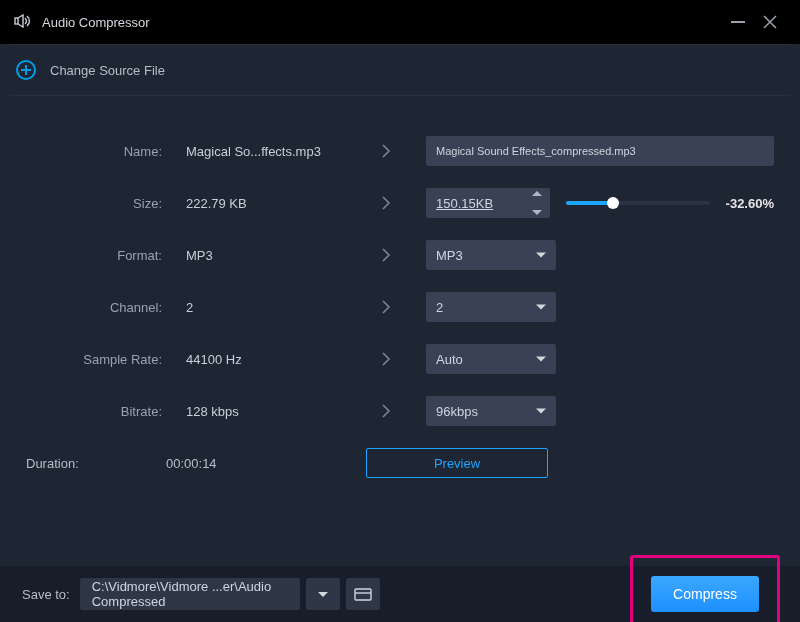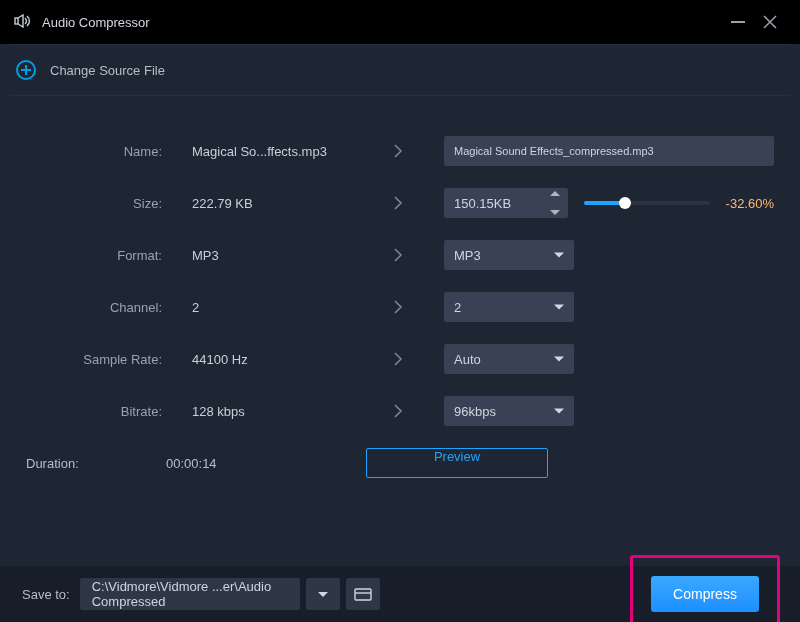--- a/index.html
+++ b/index.html
@@ -51,21 +51,21 @@
 .plus-circle svg { stroke: #00a0e9; }
 .sourcebar .txt { color: #b8bec9; font-size: 13px; cursor: pointer; }
 
 .main {
   padding: 40px 26px 0 26px;
 }
 .row {
   display: grid;
   grid-template-columns: 140px 160px 40px 1fr;
   align-items: center;
-  column-gap: 26px;
+  column-gap: 20px;
   margin-bottom: 22px;
 }
 .row .label { text-align: right; color: #9aa2b0; font-size: 13px; padding-right: 4px;}
 .row .orig { color: #c8cfda; font-size: 13px; white-space: nowrap; overflow: hidden; text-overflow: ellipsis; }
 .chevcell {
   display:flex; align-items:center; justify-content:center;
   color:#7d8593; cursor:default;
 }
 .chev-right svg { stroke:#7d8593; }
 
@@ -83,20 +83,21 @@
   display: flex; align-items: center; gap: 16px;
 }
 .spinbox {
   background: #3a4154;
   height: 30px; width: 124px;
   border-radius: 2px;
   display: flex; align-items: center;
   padding-left: 10px;
   position: relative;
   color:#cfd5df;
+  text-decoration:underline;
 }
 .spinbox .spinbtns {
   position:absolute; right:6px; top:3px; bottom:3px; width:12px;
   display:flex; flex-direction:column; justify-content:space-between;
 }
 .spinbox .spinbtn { width:0;height:0;border-left:5px solid transparent;border-right:5px solid transparent; cursor:pointer;}
 .spinbox .spinbtn.up { border-bottom:5px solid #aeb5c1; }
 .spinbox .spinbtn.down { border-top:5px solid #aeb5c1; }
 
 .slider {
@@ -115,21 +116,21 @@
 .slider .knob {
   position:absolute;
   left: 33%;
   top: 50%;
   transform: translate(-50%, -50%);
   width: 12px; height: 12px;
   background: #fff;
   border-radius: 50%;
   cursor: pointer;
 }
-.pct { color:#fdba74; font-size:13px; white-space: nowrap; }
+.pct { color:#e5e5e5; font-size:13px; white-space: nowrap; font-weight: bold; }
 
 .dropdown {
   background:#3a4154;
   height:30px; width:130px;
   border-radius:2px;
   display:flex; align-items:center;
   padding:0 10px;
   position:relative;
   color:#cfd5df;
   cursor:pointer;
@@ -142,21 +143,21 @@
 .duration-row {
   display:grid;
   grid-template-columns: 140px 160px 40px 1fr;
   align-items:center;
 }
 .preview-btn {
   height:30px; width:182px;
   border:1px solid #1ea4ff;
   border-radius:2px;
   color:#1ea4ff;
-  display:flex;align-items:flex-start;justify-content:center;
+  display:flex;align-items:center;justify-content:center;
   cursor:pointer;
   font-size:13px;
 }
 
 .footer {
   position:absolute;
   left:0; right:0; bottom:0;
   height:56px;
   background:#171d29;
   display:flex;

